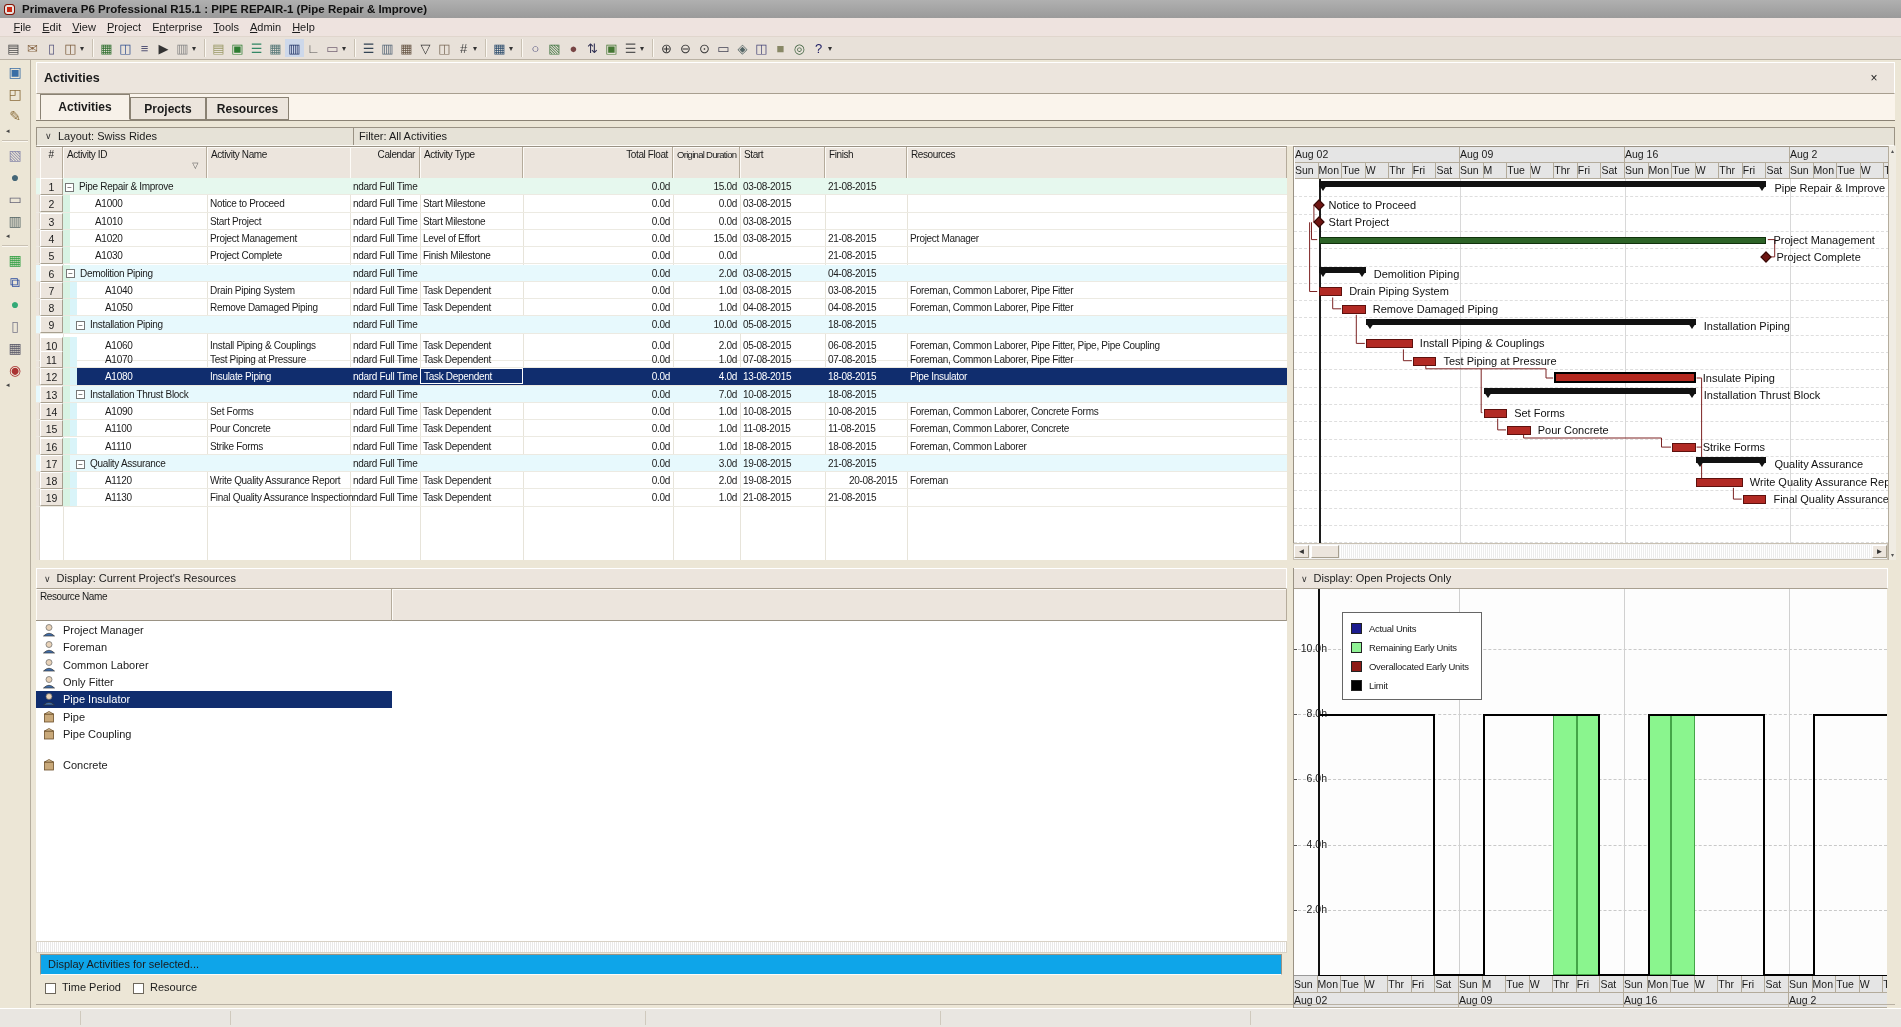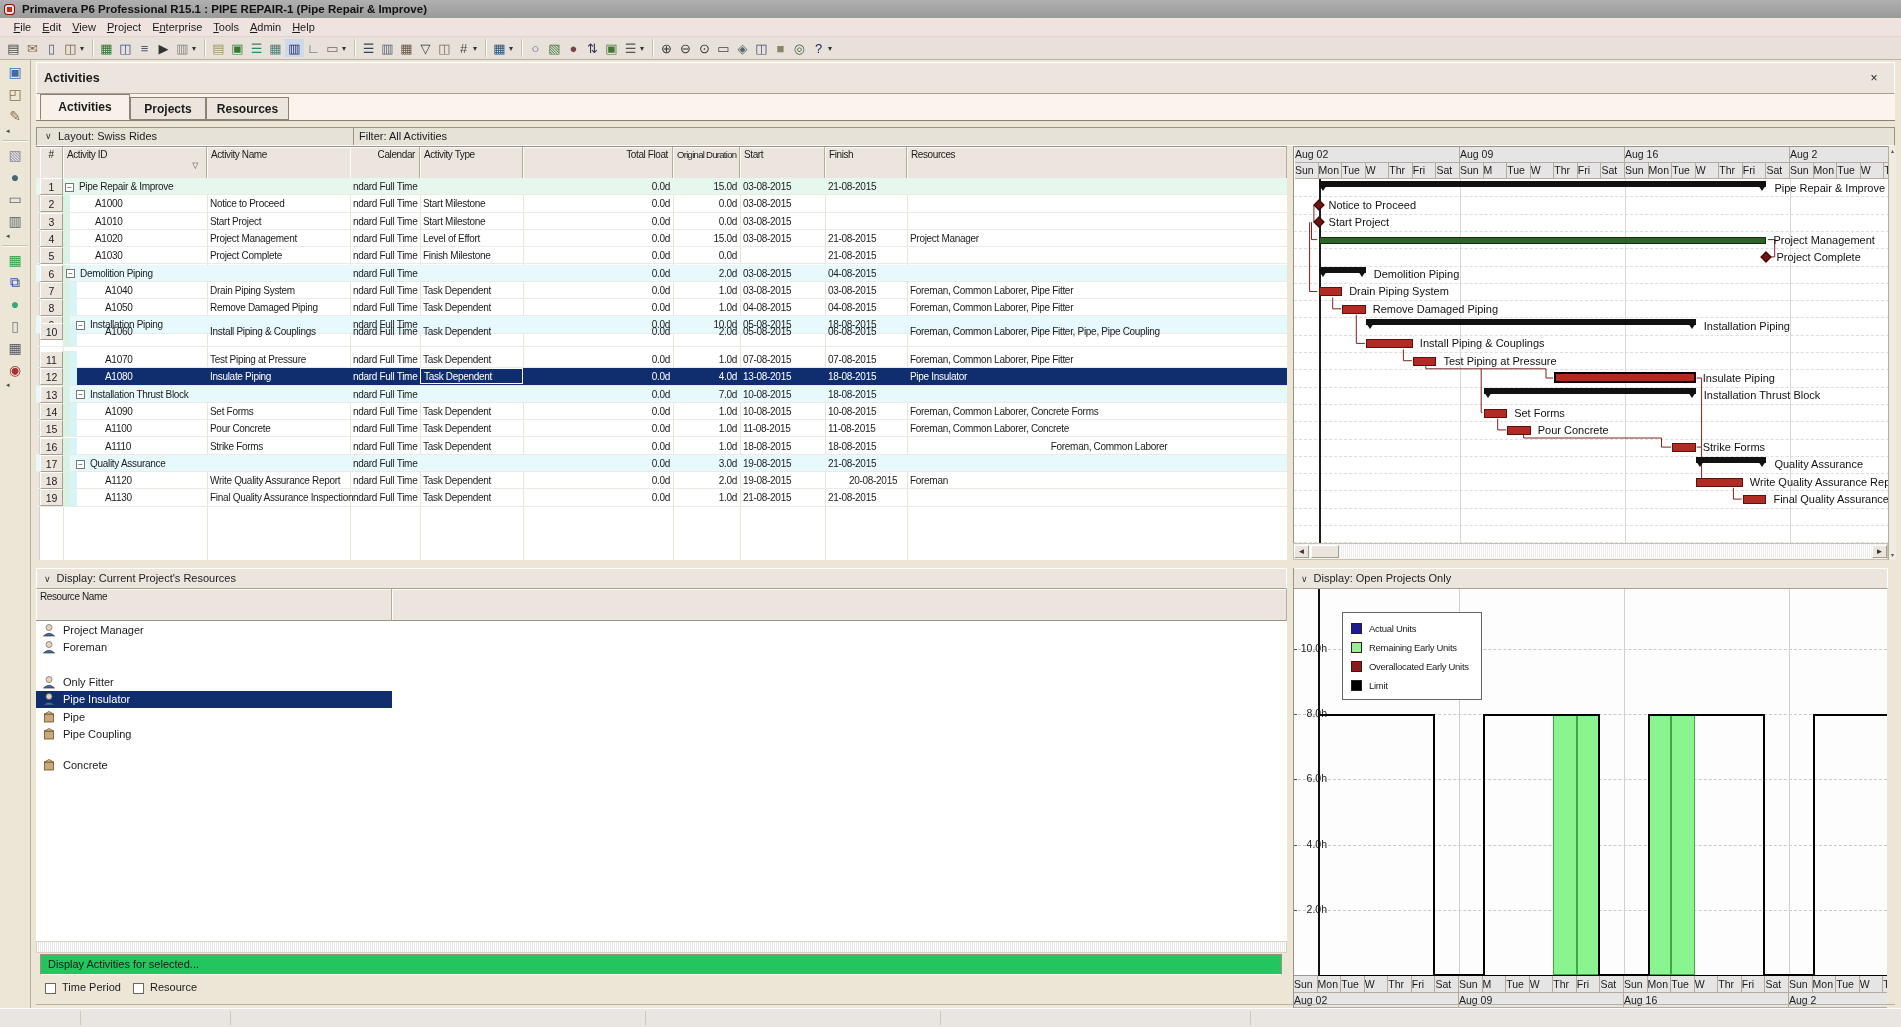--- a/index.html
+++ b/index.html
@@ -64,21 +64,21 @@
   #gantt-vsb { left:1888px; top:146px; width:8px; height:414px; background:#f0ece3; border-left:1px solid #b5ad9d; }
   
   .split { background:#ece6d6; }
   
   #bl-head { left:36px; top:568px; width:1251px; height:21px; background:#ece5dd; border:1px solid #fff; border-bottom:1px solid #a89f90; }
   #bl-colhead { left:36px; top:589px; width:1251px; height:32px; background:#22c55e; }
   #bl-list { left:36px; top:621px; width:1251px; height:320px; background:#fff; overflow:hidden; }
   .rrow { position:absolute; left:0; width:100%; height:17px; }
   .rlabel { position:absolute; left:24px; top:0; height:17px; line-height:17px; white-space:nowrap; padding:0 3px; }
   #bl-sb { left:36px; top:941px; width:1251px; height:12px; background:repeating-linear-gradient(90deg,#ffffff 0 1px,#e9e9e9 1px 2px); border:1px solid #d8d2c6; }
-  #bl-footbar { left:40px; top:954px; width:1242px; height:21px; background:#22c55e; border:1px solid #9a9284; border-bottom-color:#fdfbf7; line-height:19px; padding-left:7px; }
+  #bl-footbar { left:40px; top:954px; width:1242px; height:21px; background:#0ea5e9; border:1px solid #9a9284; border-bottom-color:#fdfbf7; line-height:19px; padding-left:7px; }
   #bl-checks { left:36px; top:976px; width:1251px; height:28px; }
   .chk { position:absolute; top:7px; width:11px; height:11px; background:#fff; border:1px solid #6d675c; }
   .chklabel { position:absolute; top:5px; }
   #br-head { left:1293px; top:568px; width:595px; height:21px; background:#ece5dd; border:1px solid #fff; border-bottom:1px solid #a89f90; }
   #br-plot { left:1293px; top:589px; width:594px; height:387px; background:#fdfdfd; overflow:hidden; }
   .hgrid { position:absolute; left:0; width:100%; border-top:1px dashed #c9c9c9; height:0; }
   .ytick { position:absolute; left:2px; width:32px; text-align:right; font-size:10.5px; color:#222; }
   .limitbox { position:absolute; border:2px solid #000; }
   .greenbar { position:absolute; background:#8af58e; border:1px solid #44a548; }
   .wkend { position:absolute; height:2px; background:#000; }
@@ -334,21 +334,21 @@
       <div class="tcell" style="left: 27px; width: 144px; text-align: left; padding-left: 13px; z-index: 2;"><span class="wbsbox">−</span>Installation Piping</div>
       <div class="tcell" style="left: 171px; width: 156px; text-align: left; z-index: 2;"></div>
       <div class="tcell" style="left: 314px; width: 70px; text-align: right; z-index: 2;">ndard Full Time</div>
       <div class="tcell" style="left: 384px; width: 103px; text-align: left; z-index: 2;"></div>
       <div class="tcell" style="left: 487px; width: 150px; text-align: right; z-index: 2;">0.0d</div>
       <div class="tcell" style="left: 637px; width: 67px; text-align: right; z-index: 2;">10.0d</div>
       <div class="tcell" style="left: 704px; width: 85px; text-align: left; z-index: 2;">05-08-2015</div>
       <div class="tcell" style="left: 789px; width: 82px; text-align: left; z-index: 2;">18-08-2015</div>
       <div class="tcell" style="left: 871px; width: 380px; text-align: left; z-index: 2;"></div>
     </div>
-    <div class="trow" style="top: 145px; height: 24px;">
+    <div class="trow" style="top: 159px; height: 24px;">
       <div class="band" style="left: 27px; background: rgb(216, 243, 227);"></div>
       <div class="band" style="left: 34px; background: rgb(217, 244, 249);"></div>
       <div class="numbtn">10</div>
       <div class="tcell" style="left: 27px; width: 144px; text-align: left; padding-left: 42px; z-index: 2;">A1060</div>
       <div class="tcell" style="left: 171px; width: 156px; text-align: left; z-index: 2;">Install Piping &amp; Couplings</div>
       <div class="tcell" style="left: 314px; width: 70px; text-align: right; z-index: 2;">ndard Full Time</div>
       <div class="tcell" style="left: 384px; width: 103px; text-align: left; z-index: 2;">Task Dependent</div>
       <div class="tcell" style="left: 487px; width: 150px; text-align: right; z-index: 2;">0.0d</div>
       <div class="tcell" style="left: 637px; width: 67px; text-align: right; z-index: 2;">2.0d</div>
       <div class="tcell" style="left: 704px; width: 85px; text-align: left; z-index: 2;">05-08-2015</div>
@@ -430,21 +430,21 @@
       <div class="band" style="left: 34px; background: rgb(217, 244, 249);"></div>
       <div class="numbtn">16</div>
       <div class="tcell" style="left: 27px; width: 144px; text-align: left; padding-left: 42px; z-index: 2;">A1110</div>
       <div class="tcell" style="left: 171px; width: 156px; text-align: left; z-index: 2;">Strike Forms</div>
       <div class="tcell" style="left: 314px; width: 70px; text-align: right; z-index: 2;">ndard Full Time</div>
       <div class="tcell" style="left: 384px; width: 103px; text-align: left; z-index: 2;">Task Dependent</div>
       <div class="tcell" style="left: 487px; width: 150px; text-align: right; z-index: 2;">0.0d</div>
       <div class="tcell" style="left: 637px; width: 67px; text-align: right; z-index: 2;">1.0d</div>
       <div class="tcell" style="left: 704px; width: 85px; text-align: left; z-index: 2;">18-08-2015</div>
       <div class="tcell" style="left: 789px; width: 82px; text-align: left; z-index: 2;">18-08-2015</div>
-      <div class="tcell" style="left: 917px; width: 312px; text-align: center; z-index: 2;">Foreman, Common Laborer</div>
+      <div class="tcell" style="left: 871px; width: 312px; text-align: left; z-index: 2;">Foreman, Common Laborer</div>
     </div>
     <div class="trow" style="top: 276.8px; height: 17.3px; background: rgb(231, 249, 253);">
       <div class="band" style="left: 27px; background: rgb(216, 243, 227);"></div>
       <div class="numbtn">17</div>
       <div class="tcell" style="left: 27px; width: 144px; text-align: left; padding-left: 13px; z-index: 2;"><span class="wbsbox">−</span>Quality Assurance</div>
       <div class="tcell" style="left: 171px; width: 156px; text-align: left; z-index: 2;"></div>
       <div class="tcell" style="left: 314px; width: 70px; text-align: right; z-index: 2;">ndard Full Time</div>
       <div class="tcell" style="left: 384px; width: 103px; text-align: left; z-index: 2;"></div>
       <div class="tcell" style="left: 487px; width: 150px; text-align: right; z-index: 2;">0.0d</div>
       <div class="tcell" style="left: 637px; width: 67px; text-align: right; z-index: 2;">3.0d</div>
@@ -639,20 +639,27 @@
       </svg>
       <div class="rlabel">Project Manager</div>
     </div>
     <div class="rrow" style="top: 18.3px;">
       <svg width="14" height="14" style="position: absolute; left: 6px; top: 1px;">
         <circle cx="7" cy="4.5" r="3" fill="#e8d2b8" stroke="#666" stroke-width="0.7"></circle>
         <path d="M1.5 13 Q7 7.5 12.5 13 Z" fill="#3f6fae" stroke="#333" stroke-width="0.7"></path>
       </svg>
       <div class="rlabel">Foreman</div>
     </div>
+    <div class="rrow" style="top: 35.6px;">
+      <svg width="14" height="14" style="position: absolute; left: 6px; top: 1px;">
+        <circle cx="7" cy="4.5" r="3" fill="#e8d2b8" stroke="#666" stroke-width="0.7"></circle>
+        <path d="M1.5 13 Q7 7.5 12.5 13 Z" fill="#3f6fae" stroke="#333" stroke-width="0.7"></path>
+      </svg>
+      <div class="rlabel">Common Laborer</div>
+    </div>
     <div class="rrow" style="top: 52.9px;">
       <svg width="14" height="14" style="position: absolute; left: 6px; top: 1px;">
         <circle cx="7" cy="4.5" r="3" fill="#e8d2b8" stroke="#666" stroke-width="0.7"></circle>
         <path d="M1.5 13 Q7 7.5 12.5 13 Z" fill="#3f6fae" stroke="#333" stroke-width="0.7"></path>
       </svg>
       <div class="rlabel">Only Fitter</div>
     </div>
     <div class="rrow" style="top: 70.2px;">
       <div style="position: absolute; left: 0px; top: 0px; width: 356px; height: 17px; background: rgb(16, 45, 110);"></div>
       <svg width="14" height="14" style="position: absolute; left: 6px; top: 1px;">

